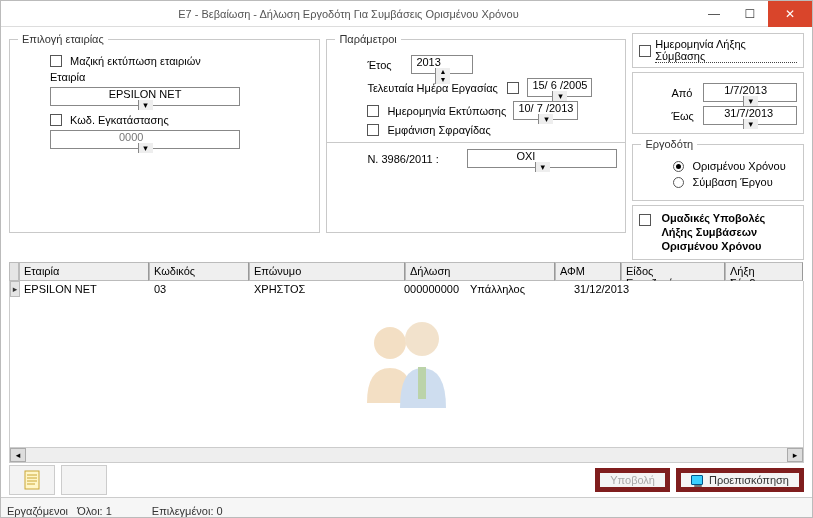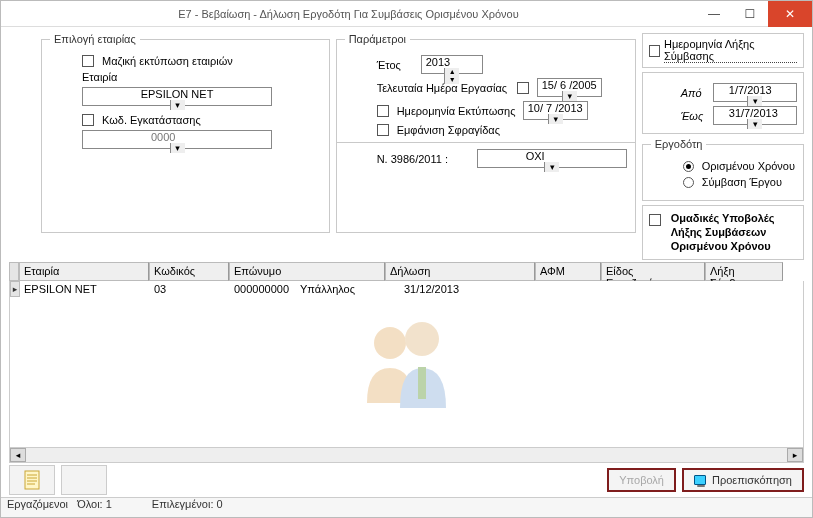--- a/index.html
+++ b/index.html
@@ -40,21 +40,20 @@
     display: flex; align-items: center; justify-content: center;
     font-size: 12px; color: #444;
   }
   .winbtn.close { background: #d9452b; color: #fff; width: 44px; height:26px;}
   .winbtn.min, .winbtn.max { height:26px; }
   .content {
     flex: 0 0 auto;
     padding: 6px 8px 2px 8px;
     display: flex;
     gap: 6px;
-    margin-left: 32px;
   }
   fieldset {
     border: 1px solid #c9c9c9;
     padding: 6px 8px 8px 8px;
     margin: 0;
   }
   legend { padding: 0 4px; color: #333; }
   .fs-company { width: 312px; height: 200px; }
   .fs-params  { width: 282px; height: 200px; position: relative;}
   .rightcol   { width: 172px; display:flex; flex-direction:column; gap:4px;}
@@ -77,51 +76,51 @@
   .checkbox { width:12px;height:12px;border:1px solid #555;background:#fff;display:inline-block;vertical-align:middle;margin-right:4px;}
   .radio { width:11px;height:11px;border:1px solid #555;border-radius:50%;display:inline-block;vertical-align:middle;margin-right:4px;position:relative;background:#fff;}
   .radio.checked::after{content:"";width:5px;height:5px;background:#000;border-radius:50%;position:absolute;top:2px;left:2px;}
   .gridarea { padding: 0 8px; flex:1 1 auto; display:flex;flex-direction:column; }
   .gridhdr, .gridrow { display:flex; }
   .gridhdr .cell {
     background:#efefef;border:1px solid #bbb;border-right:1px solid #999;
     padding:2px 4px;height:19px;
   }
   .gridrow .cell { padding:2px 4px; border-right:0px solid #eee; background:#fff;}
-  .c-et{width:130px}.c-kd{width:80px}.c-ep{width:156px}.c-on{width:150px}
+  .c-et{width:130px}.c-kd{width:100px}.c-ep{width:156px}.c-on{width:150px}
   .c-afm{width:66px}.c-eid{width:104px}.c-lix{width:78px}
   .gridbody {
     flex:1 1 auto; position:relative; background:#fff; overflow:hidden;
     border-left:1px solid #ccc;border-right:1px solid #ccc;
     min-height: 150px;
   }
   .watermark{
     position:absolute;top:50%;left:50%;transform:translate(-50%,-50%);
     opacity:0.5;
   }
   .hscroll{height:16px;background:#eee;border:1px solid #ccc;display:flex;align-items:center;}
   .hscroll .arrow{width:16px;height:14px;background:#ddd;border:1px solid #aaa;display:flex;align-items:center;justify-content:center;font-size:9px;}
   .hscroll .track{flex:1;}
   .toolbar{height:34px;padding:4px 8px;display:flex;align-items:center;gap:6px;}
   .tb-slot{width:46px;height:30px;border:1px solid #ccc;background:#f3f3f3;display:flex;align-items:center;justify-content:center;}
   .btn {
-    height:24px;padding:0 10px;border:2px solid #7f1d1d;background:#f4f4f4;
+    height:24px;padding:0 10px;border:5px solid #7f1d1d;background:#f4f4f4;
     display:inline-flex;align-items:center;gap:6px;font:inherit;color:#333;
   }
   .btn.disabled{color:#a8a8a8;}
   .status{
-    height:20px;border-top:1px solid #ccc;display:flex;align-items:flex-start;
+    height:20px;border-top:1px solid #ccc;display:flex;align-items:flex-end;
     padding:0 6px;gap:40px;color:#333;background:#f6f6f6;
   }
   .subf {border:1px solid #c9c9c9;padding:6px;}
   .top-right-check{
     border:1px solid #c9c9c9;padding:4px 6px;display:flex;align-items:center;
   }
   .dotted{border-bottom:1px dotted #444;}
-  .rangebox .row label{width:28px;font-style:italic;}
+  .rangebox .row label{width:28px;}
   .rangebox{border:1px solid #c9c9c9;padding:6px 6px 4px 6px;}
   .sep{border-top:1px solid #c9c9c9;margin:6px -8px;}
   .monitor-icon{width:12px;height:10px;border:1px solid #058;background:#3bd0ff;border-radius:1px;position:relative;}
   .monitor-icon::after{content:"";position:absolute;bottom:-3px;left:2px;width:8px;height:2px;background:#777;border-radius:1px;}
   .rowhandle{width:10px;background:#e5e5e5;border:1px solid #bbb;display:flex;align-items:center;justify-content:center;font-size:9px;color:#333;}
 </style>
 </head>
 <body>
 
 <div class="window">
@@ -253,20 +252,21 @@
       <div class="cell c-on">Δήλωση</div>
       <div class="cell c-afm">ΑΦΜ</div>
       <div class="cell c-eid">Είδος Εργαζομένου</div>
       <div class="cell c-lix">Λήξη Σύμβασης</div>
     </div>
     <div class="gridbody">
       <div class="gridrow">
         <div class="rowhandle">▸</div>
         <div class="cell c-et">EPSILON NET</div>
         <div class="cell c-kd">03</div>
+        <div class="cell c-on">ΧΡΗΣΤΟΣ</div>
         <div class="cell c-afm">000000000</div>
         <div class="cell c-eid">Υπάλληλος</div>
         <div class="cell c-lix">31/12/2013</div>
       </div>
       <div class="watermark">
         <svg width="110" height="100" viewBox="0 0 110 100">
           <circle cx="38" cy="30" r="16" fill="#e9c08a"></circle>
           <path d="M15 90 Q15 55 38 55 Q61 55 61 90 Z" fill="#e9c08a"></path>
           <circle cx="70" cy="26" r="17" fill="#e6c79b"></circle>
           <path d="M48 95 Q48 55 70 55 Q94 55 94 95 Z" fill="#9fbde0"></path>

